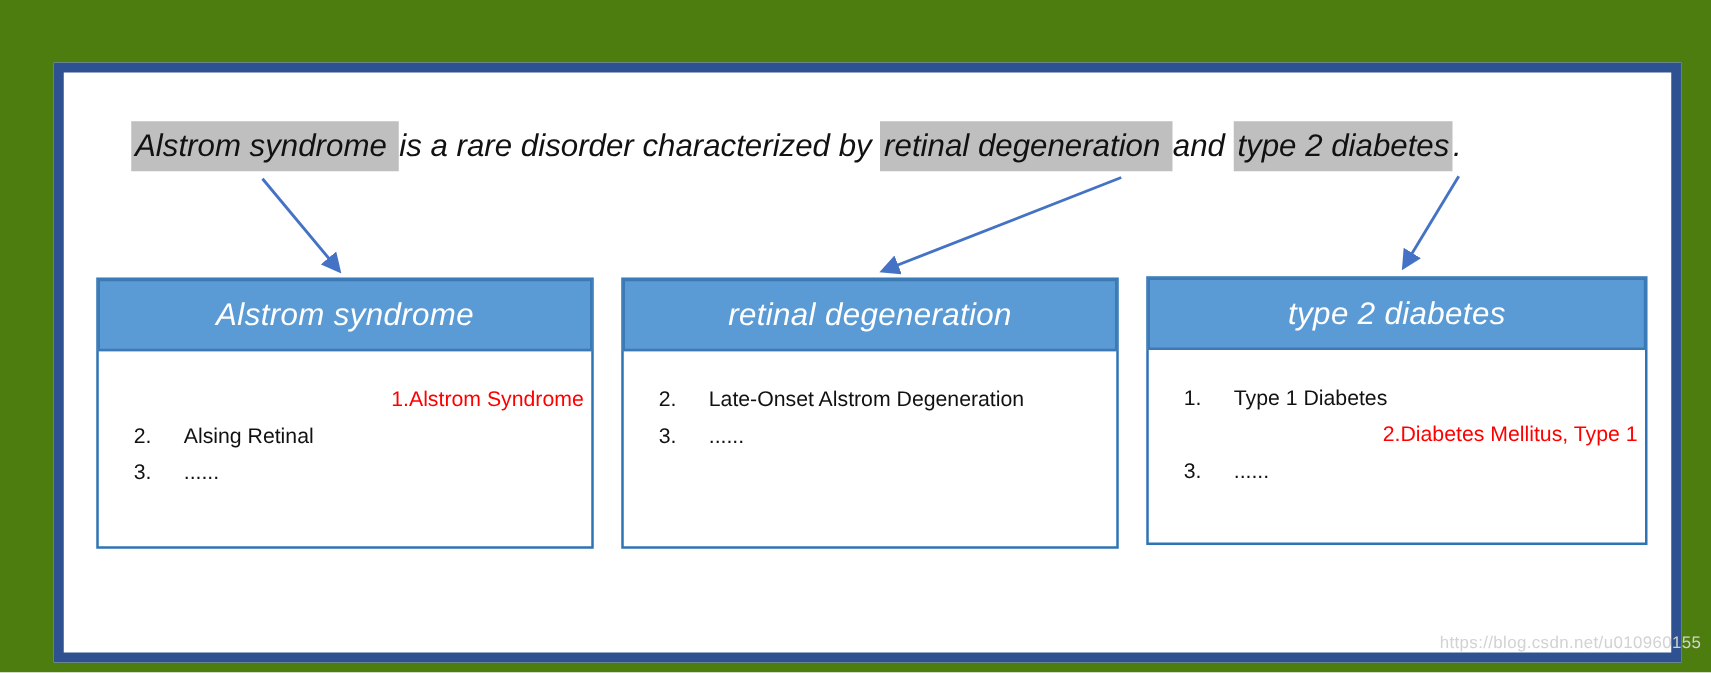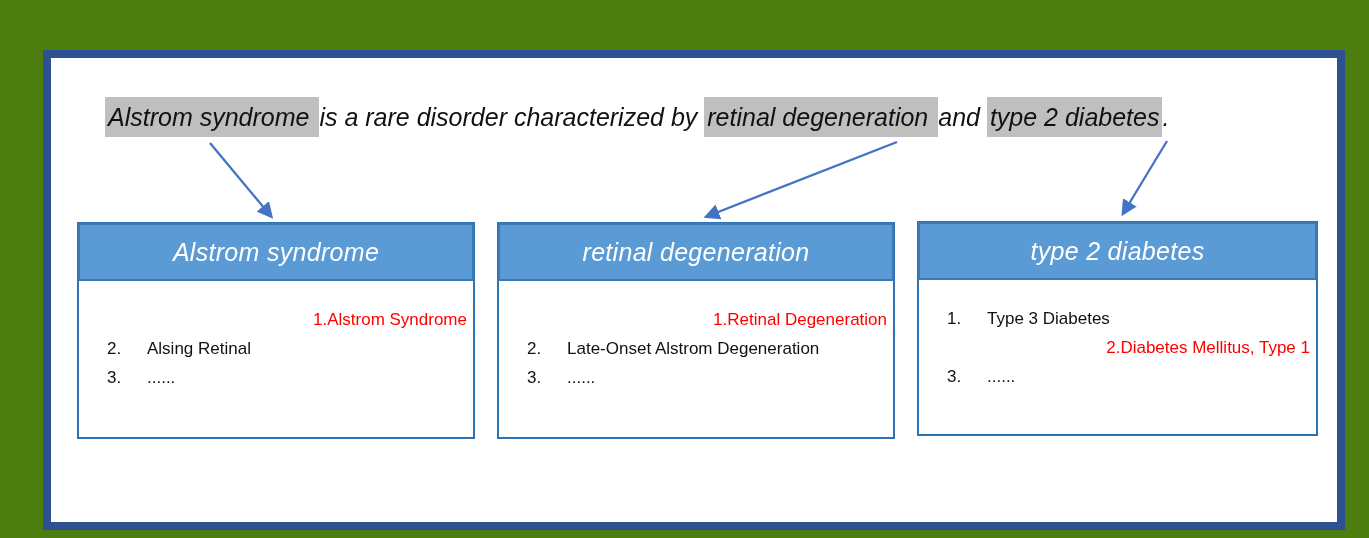--- a/index.html
+++ b/index.html
@@ -125,31 +125,31 @@
         <li><span class="num">2.</span><span class="txt">Alsing Retinal</span></li>
         <li><span class="num">3.</span><span class="txt">......</span></li>
       </ol>
   </div>
 
   <div class="term-box b2">
     <div class="term-header">
       <span class="term-title">retinal degeneration</span>
     </div>
     <ol class="term-list">
-        <li class="match"><span class="num">1.</span><span class="txt">Retinal Degeneration</span></li>
         <li><span class="num">2.</span><span class="txt">Late-Onset Alstrom Degeneration</span></li>
         <li><span class="num">3.</span><span class="txt">......</span></li>
       </ol>
   </div>
 
   <div class="term-box b3">
     <div class="term-header">
       <span class="term-title">type 2 diabetes</span>
     </div>
     <ol class="term-list">
-        <li><span class="num">1.</span><span class="txt">Type 3 Diabetes</span></li>
+        <li><span class="num">1.</span><span class="txt">Type 1 Diabetes</span></li>
         <li class="match"><span class="num">2.</span><span class="txt">Diabetes Mellitus, Type 1</span></li>
         <li><span class="num">3.</span><span class="txt">......</span></li>
       </ol>
   </div>
 
+  <div class="watermark">https://blog.csdn.net/u010960155</div>
 
 </div>
 
 </body></html>

